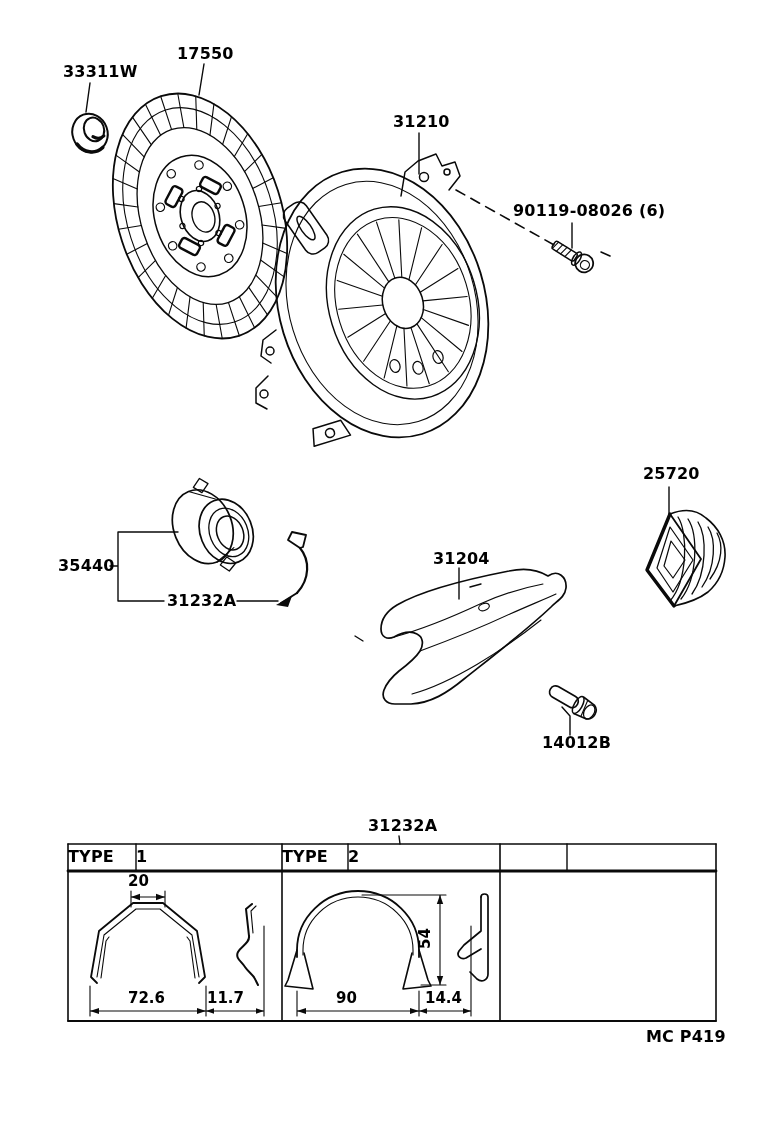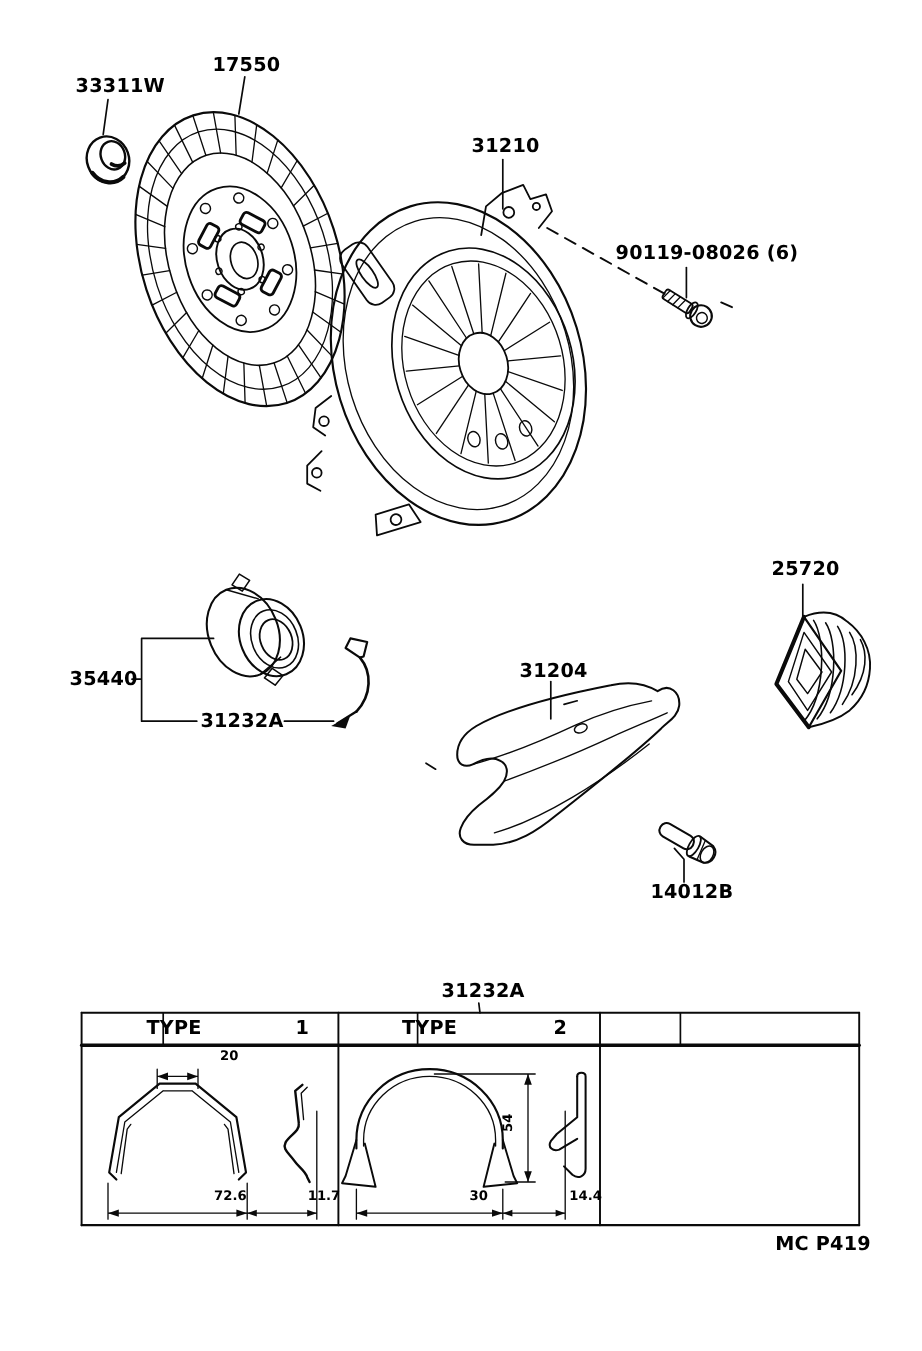--- a/index.html
+++ b/index.html
@@ -3,22 +3,22 @@
 <meta charset="utf-8">
 <style>
   html,body{margin:0;padding:0;}
   body{width:768px;height:1126px;background:#fff;position:relative;overflow:hidden;
        font-family:"DejaVu Sans",sans-serif;color:#000;}
   svg{position:absolute;left:0;top:0;}
   svg *{stroke:#0a0a0a;fill:none;stroke-linecap:round;stroke-linejoin:round;}
   svg .arw{fill:#0a0a0a;stroke:none;}
   .lbl{position:absolute;font-weight:700;font-size:16px;line-height:1.05;
        white-space:nowrap;letter-spacing:.2px;}
-  .dim{position:absolute;font-weight:700;font-size:11px;line-height:1.05;white-space:nowrap;}
-  .ctr{text-align:center;margin-left:43px;}
+  .dim{position:absolute;font-weight:700;font-size:15px;line-height:1.05;white-space:nowrap;}
+  .ctr{text-align:left;}
   .v54{writing-mode:vertical-rl;transform:rotate(180deg);}
 </style>
 </head>
 <body>
 
 <svg width="768" height="1126" viewBox="0 0 768 1126">
 
   <g stroke-width="1.4">
     <path d="M90,83 L86,112"></path>
     <path d="M204,64 L199,95"></path>
@@ -281,15 +281,15 @@
 <div class="lbl" style="left:646px;top:1029px">MC P419</div>
 
 <div class="lbl ctr" style="left:68px;top:849px;width:68px">TYPE</div>
 <div class="lbl ctr" style="left:136px;top:849px;width:146px">1</div>
 <div class="lbl ctr" style="left:282px;top:849px;width:66px">TYPE</div>
 <div class="lbl ctr" style="left:348px;top:849px;width:152px">2</div>
 
 <div class="dim ctr" style="left:128px;top:874px;width:40px">20</div>
 <div class="dim ctr" style="left:128px;top:991px;width:42px">72.6</div>
 <div class="dim ctr" style="left:207px;top:991px;width:40px">11.7</div>
-<div class="dim ctr" style="left:336px;top:991px;width:40px">30</div>
+<div class="dim ctr" style="left:336px;top:991px;width:40px">90</div>
 <div class="dim v54" style="left:418px;top:928px">54</div>
 <div class="dim ctr" style="left:425px;top:991px;width:40px">14.4</div>
 
 </body></html>

